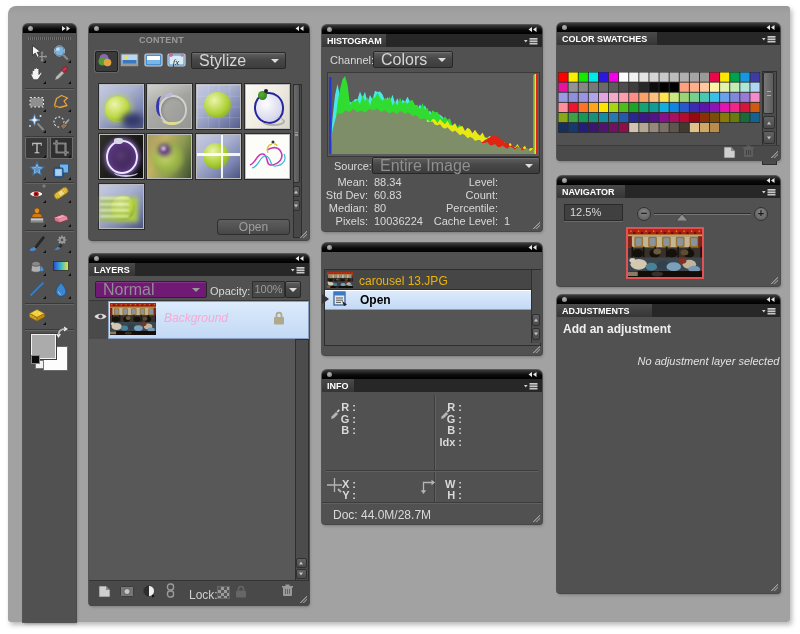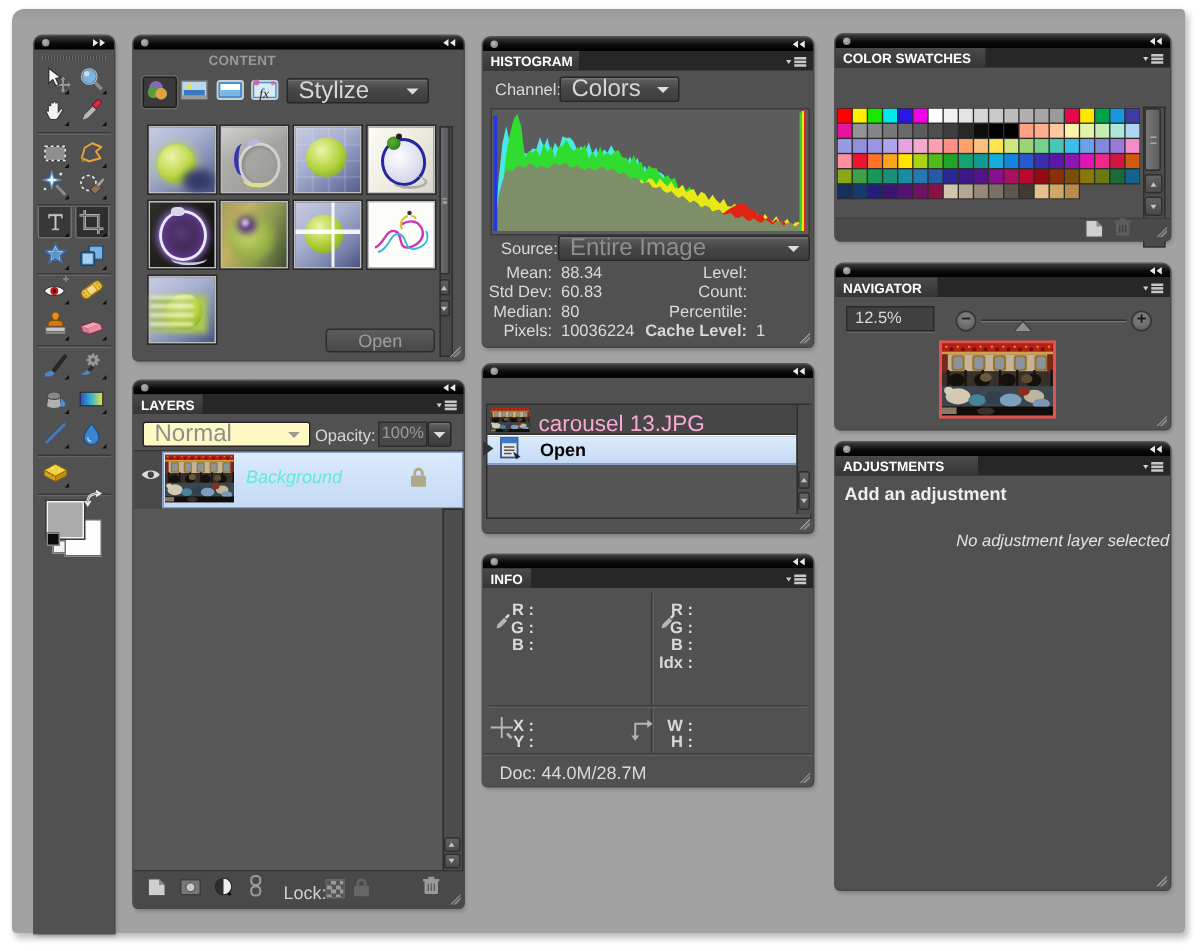--- a/index.html
+++ b/index.html
@@ -342,21 +342,21 @@
     </div>
     <div class="tabs">
       <div class="tab" style="width:46px;">LAYERS</div>
       <svg class="pmenu" width="14" height="8" viewBox="0 0 14 8">
         <path d="M0 3l3.6 0 -1.8 2.6z" fill="#cfcfcf"></path>
         <rect x="5.5" y="1" width="8" height="1.7" fill="#c8c8c8"></rect>
         <rect x="5.5" y="3.4" width="8" height="1.7" fill="#c8c8c8"></rect>
         <rect x="5.5" y="5.8" width="8" height="1.7" fill="#c8c8c8"></rect>
       </svg>
     </div>
-    <div class="dd" style="left:6px;top:27px;width:110px;height:15px;background:#fef9c3;">
+    <div class="dd" style="left:6px;top:27px;width:110px;height:15px;background:#701a75;">
       <span class="t dis">Normal</span>
       <span class="a" style="border-top-color:#9a9a9a;"></span>
     </div>
     <div class="lbl" style="left:121px;top:31px;">Opacity:</div>
     <div style="position:absolute;left:163px;top:27px;width:31px;height:15px;background:#484848;border:1px solid #2e2e2e;color:#9a9a9a;font-size:11px;line-height:15px;text-align:center;">100%</div>
     <div class="dd" style="left:196px;top:27px;width:14px;height:15px;">
       <span class="a" style="right:3px;"></span>
     </div>
     <div style="position:absolute;left:0px;top:46px;width:220px;height:38px;background:#4a4a4a;border-top:1px solid #383838;border-bottom:1px solid #333;"></div>
     <svg style="position:absolute;left:5px;top:58px;" width="13" height="9" viewBox="0 0 13 9">
@@ -421,21 +421,21 @@
       <ellipse cx="14.5" cy="25.1" rx="3.6" ry="2.6" fill="#48829a"></ellipse>
       <ellipse cx="21.8" cy="24.2" rx="3.9" ry="2.9" fill="#31404c"></ellipse>
       <ellipse cx="28.4" cy="25.1" rx="4.5" ry="2.9" fill="#7ba0bc"></ellipse>
       <ellipse cx="38.1" cy="23.5" rx="4.2" ry="2.9" fill="#bfb49c"></ellipse>
       <ellipse cx="33.9" cy="21.2" rx="2.4" ry="2.0" fill="#8a2e1e"></ellipse>
       <ellipse cx="41.2" cy="26.8" rx="3.6" ry="2.3" fill="#7898b4"></ellipse>
       <rect x="0.0" y="28.1" width="46.0" height="3.9" fill="#120d09"></rect>
       <rect x="0.0" y="28.4" width="6.1" height="2.9" fill="#8a7a62"></rect>
       <ellipse cx="18.2" cy="30.0" rx="3.6" ry="1.6" fill="#3a3028"></ellipse>
     </svg>
-    <div style="position:absolute;left:75px;top:57px;color:#5eead4;font-size:12px;font-style:italic;">Background</div>
+    <div style="position:absolute;left:75px;top:57px;color:#f9a8d4;font-size:12px;font-style:italic;">Background</div>
     <svg style="position:absolute;left:184px;top:57px;" width="12" height="14" viewBox="0 0 12 14">
       <rect x="1" y="6" width="10" height="7.5" rx="1" fill="#b0a88a"></rect>
       <path d="M3.5 6V4.2a2.5 2.5 0 015 0V6" fill="none" stroke="#b0a88a" stroke-width="1.8"></path>
     </svg>
     <div style="position:absolute;left:0;top:85px;width:220px;height:241px;background:#585858;"></div>
     <div class="sb" style="left:206px;top:85px;width:12px;height:241px;background:#4c4c4c;"></div>
     <div class="sbb up" style="left:206.5px;top:304px;width:11px;height:10px;"></div>
     <div class="sbb dn" style="left:206.5px;top:314.5px;width:11px;height:10px;"></div>
     <div style="position:absolute;left:0;top:326px;width:220px;height:25px;background:#494949;border-top:1px solid #333;border-radius:0 0 3px 3px;"></div>
     <svg style="position:absolute;left:9px;top:331px;" width="13" height="13" viewBox="0 0 13 13">
@@ -515,21 +515,21 @@
     <div class="lbl" style="left:52px;top:150.5px;">88.34</div>
     <div class="lbl" style="right:44px;top:150.5px;text-align:right;">Level:</div>
     <div class="lbl" style="right:174px;top:163.7px;text-align:right;">Std Dev:</div>
     <div class="lbl" style="left:52px;top:163.7px;">60.83</div>
     <div class="lbl" style="right:44px;top:163.7px;text-align:right;">Count:</div>
     <div class="lbl" style="right:174px;top:176.9px;text-align:right;">Median:</div>
     <div class="lbl" style="left:52px;top:176.9px;">80</div>
     <div class="lbl" style="right:44px;top:176.9px;text-align:right;">Percentile:</div>
     <div class="lbl" style="right:174px;top:190.1px;text-align:center;">Pixels:</div>
     <div class="lbl" style="left:52px;top:190.1px;">10036224</div>
-    <div class="lbl" style="right:44px;top:190.1px;text-align:center;font-weight:bold;">Cache Level:</div>
+    <div class="lbl" style="right:44px;top:190.1px;text-align:center;">Cache Level:</div>
     <div class="lbl" style="left:182px;top:190.1px;">1</div>
     <div class="grip"></div>
   </div>
 <div class="pn" style="left:322px;top:243px;width:220px;height:112px;">
     <div class="tb">
       <span class="dot"></span>
       <svg class="coll" width="9" height="5" viewBox="0 0 9 5">
         <path d="M4 0L0.5 2.5L4 5zM8.5 0L5 2.5L8.5 5z" fill="#e8e8e8"></path>
       </svg>
     </div>
@@ -592,21 +592,21 @@
       <ellipse cx="8.2" cy="12.6" rx="2.1" ry="1.3" fill="#48829a"></ellipse>
       <ellipse cx="12.3" cy="12.1" rx="2.2" ry="1.5" fill="#31404c"></ellipse>
       <ellipse cx="16.1" cy="12.6" rx="2.6" ry="1.5" fill="#7ba0bc"></ellipse>
       <ellipse cx="21.6" cy="11.8" rx="2.4" ry="1.5" fill="#bfb49c"></ellipse>
       <ellipse cx="19.2" cy="10.6" rx="1.4" ry="1.0" fill="#8a2e1e"></ellipse>
       <ellipse cx="23.3" cy="13.4" rx="2.1" ry="1.1" fill="#7898b4"></ellipse>
       <rect x="0.0" y="14.0" width="26.0" height="2.0" fill="#120d09"></rect>
       <rect x="0.0" y="14.2" width="3.4" height="1.5" fill="#8a7a62"></rect>
       <ellipse cx="10.3" cy="15.0" rx="2.1" ry="0.8" fill="#3a3028"></ellipse>
     </svg>
-    <div class="lbl" style="left:37px;top:31px;font-size:15px;color:#f9a8d4;">carousel 13.JPG</div>
+    <div class="lbl" style="left:37px;top:31px;font-size:12px;color:#eab308;">carousel 13.JPG</div>
     <div style="position:absolute;left:3px;top:47px;width:206px;height:18px;background:linear-gradient(#dcebfc,#c3d9f5);border-top:1px solid #fff;border-bottom:1px solid #8aa0c0;"></div>
     <svg style="position:absolute;left:0px;top:51px;" width="7" height="10" viewBox="0 0 7 10">
       <path d="M0 0l7 5-7 5z" fill="#333"></path>
     </svg>
     <svg style="position:absolute;left:11px;top:48px;" width="15" height="16" viewBox="0 0 15 16">
       <rect x="1" y="1" width="11" height="13" fill="#e8e8e8" stroke="#2c5a9c" stroke-width="1.2"></rect>
       <rect x="1" y="1" width="11" height="3.5" fill="#3a78c8"></rect>
       <g stroke="#555" stroke-width="1">
         <path d="M3 7h7M3 9.2h7M3 11.4h5"></path>
       </g>

